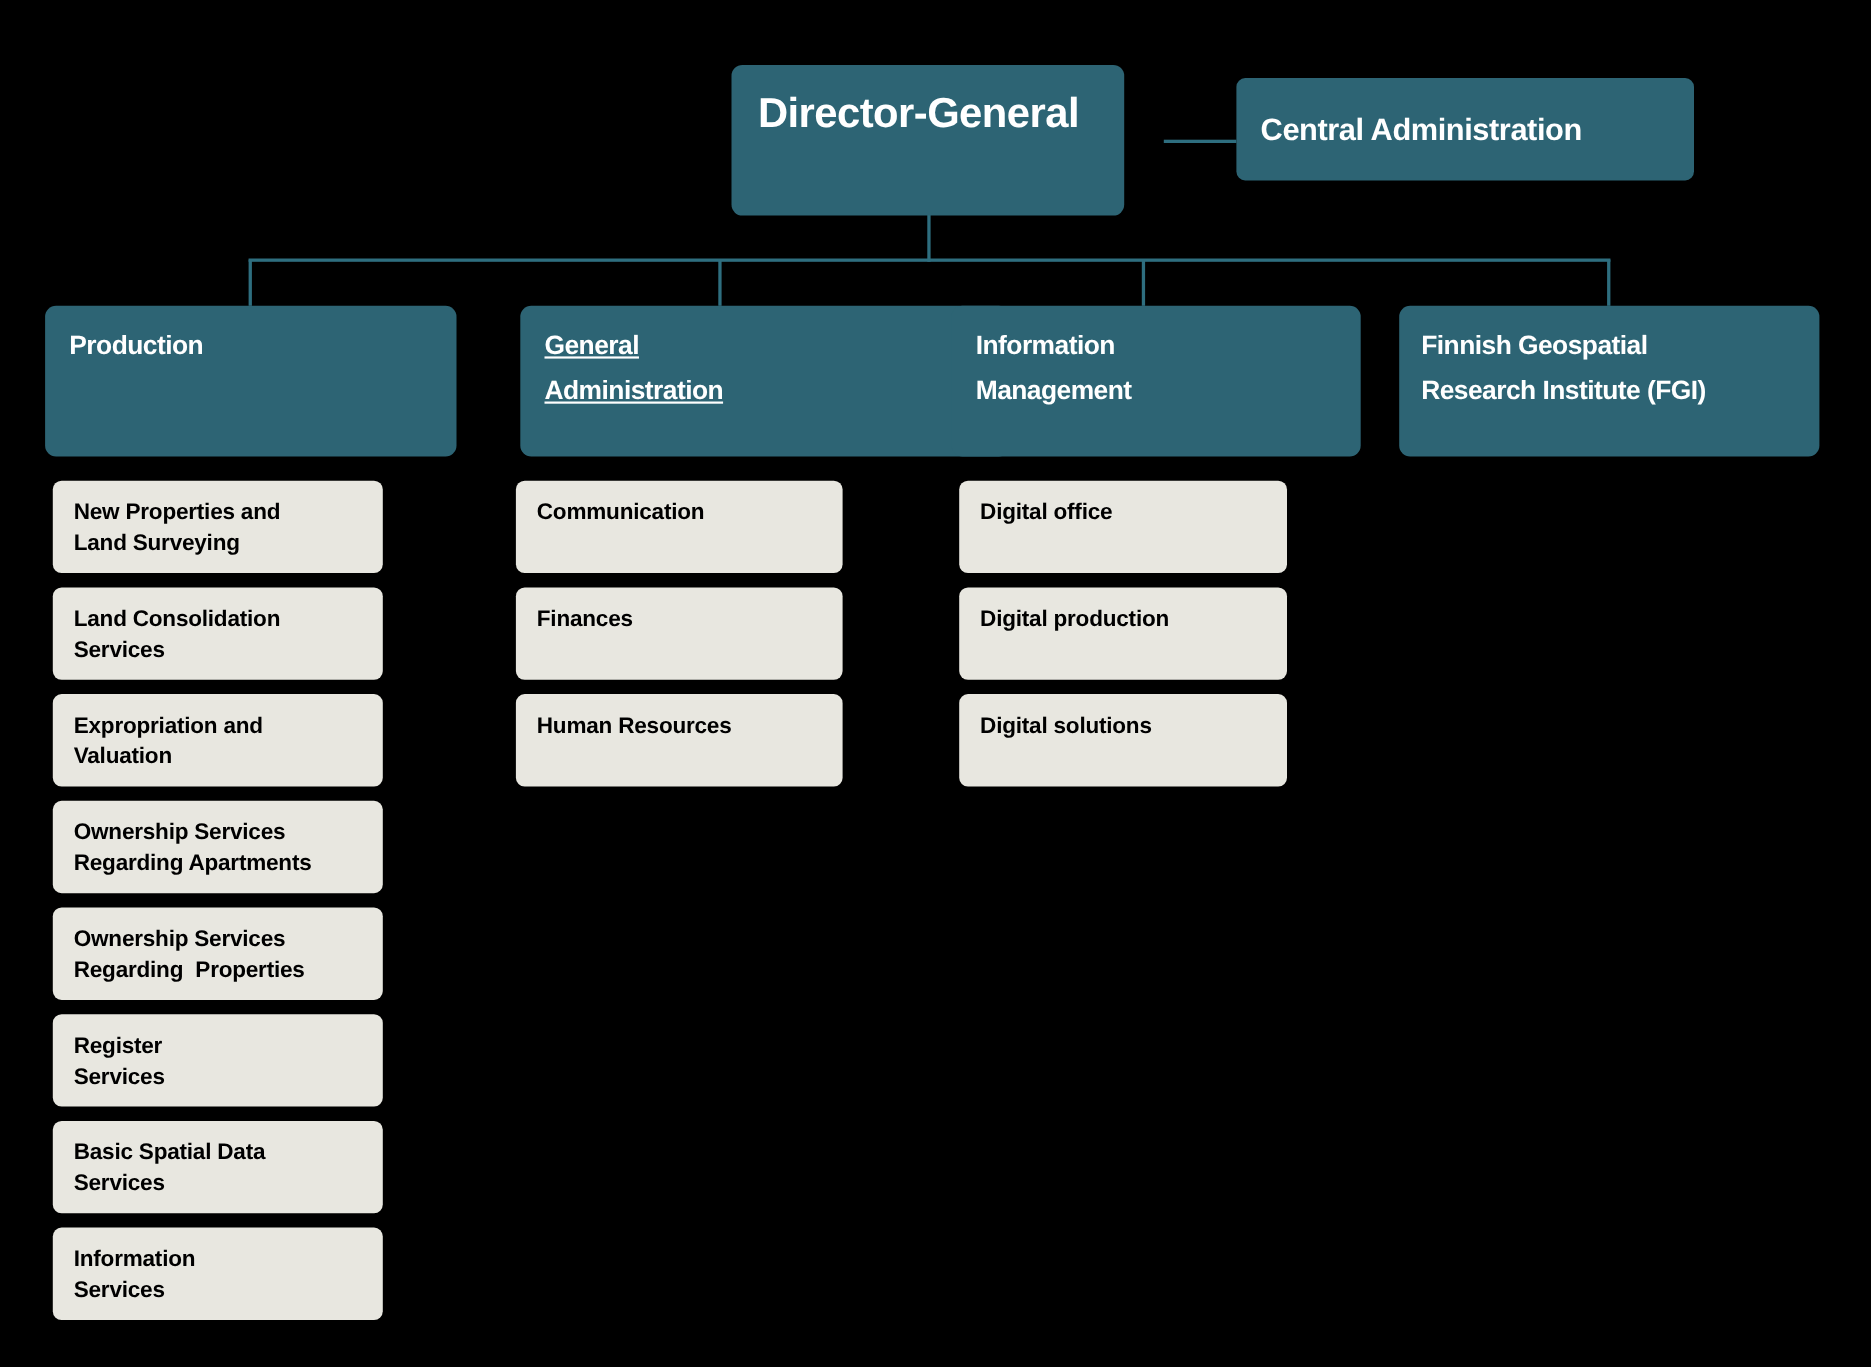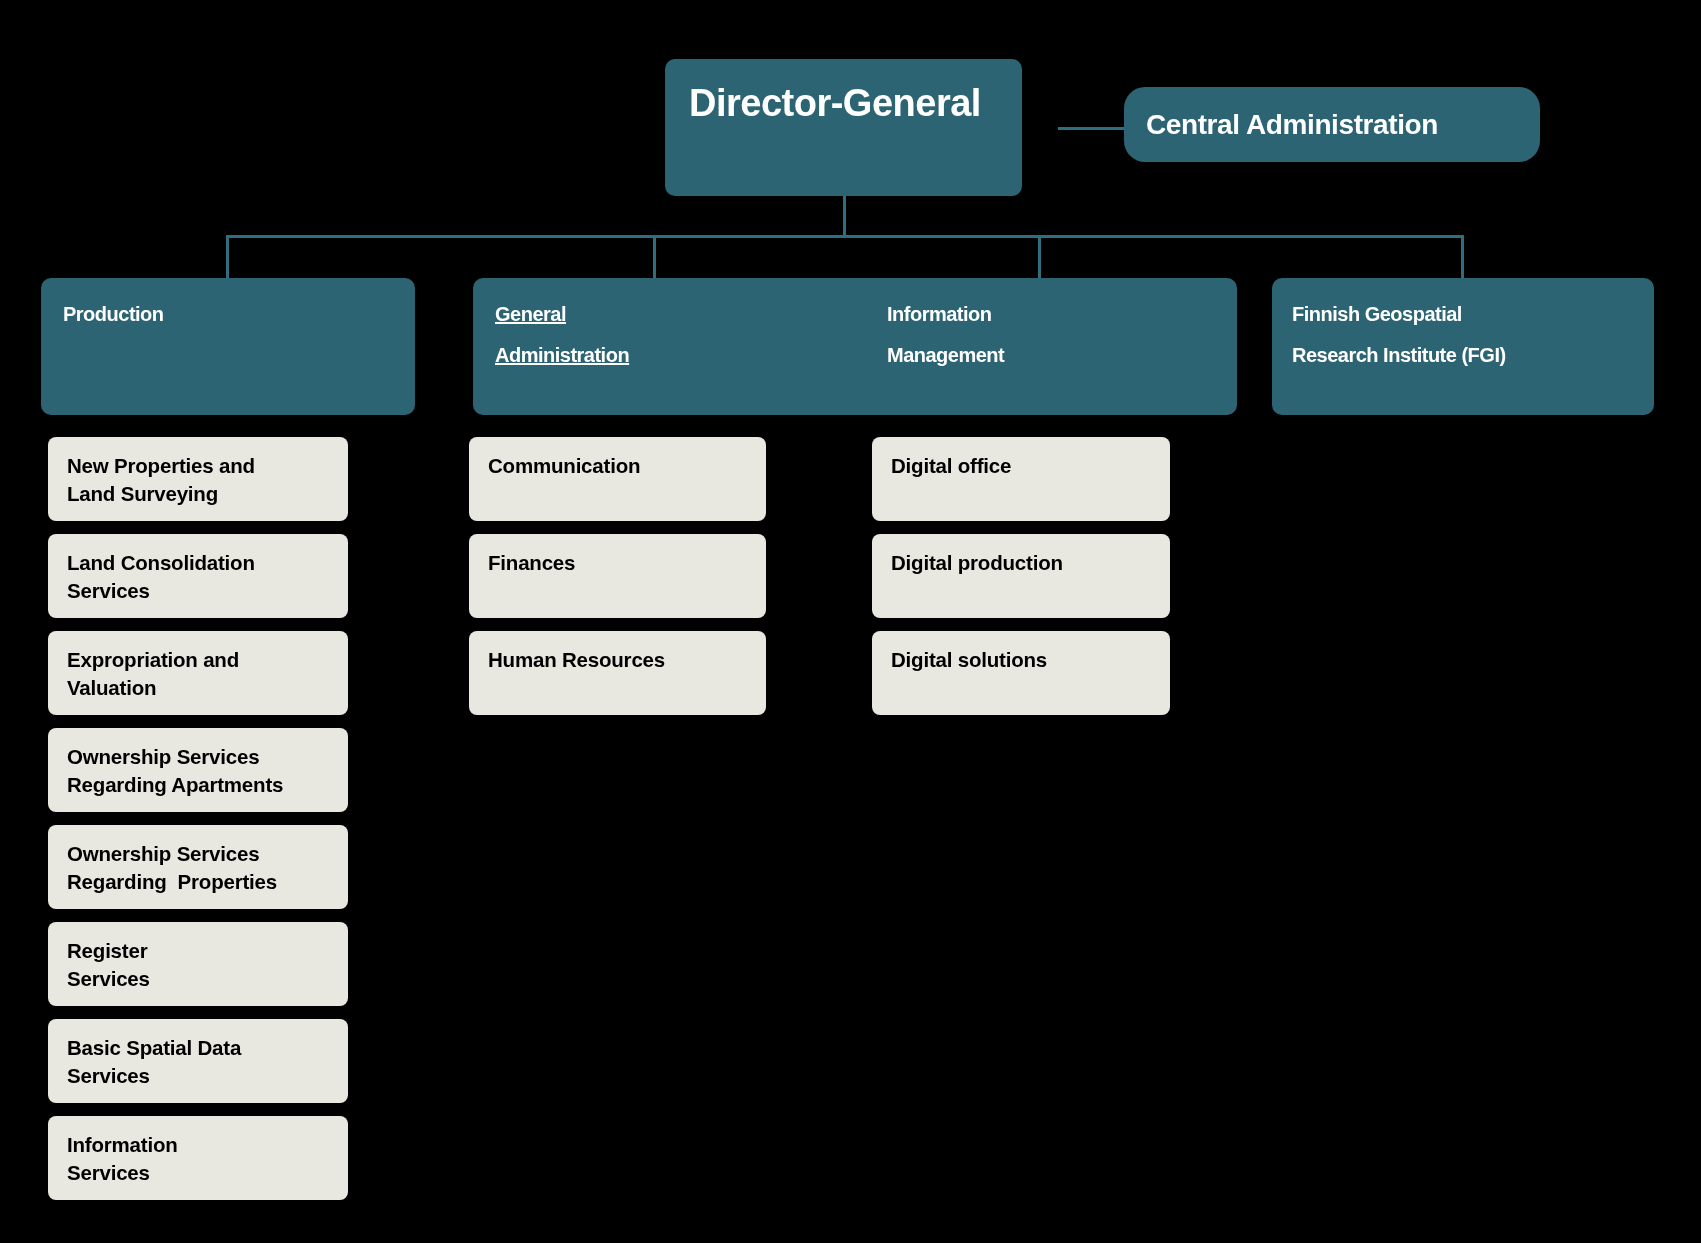--- a/index.html
+++ b/index.html
@@ -14,21 +14,21 @@
   .node{
     position:absolute;background:#2d6474;color:#ffffff;
     box-sizing:border-box;border-radius:10px;font-weight:bold;
   }
   .node .node-label{display:block;white-space:pre-wrap;}
   .node.root{padding:20px 24px;}
   .node.root .node-label{font-size:38px;line-height:48px;letter-spacing:-0.5px;}
   .node.aside{display:flex;align-items:center;padding:0 22px;border-radius:8px;}
   .node.aside .node-label{font-size:28px;line-height:34px;letter-spacing:-0.4px;}
   .node.branch{padding:16px 8px 0 22px;}
-  .node.branch .node-label{font-size:20px;line-height:41px;letter-spacing:-0.5px;}
+  .node.branch .node-label{font-size:24px;line-height:41px;letter-spacing:-0.5px;}
   
   .items{position:absolute;display:flex;flex-direction:column;gap:13px;}
   .item{
     background:#e8e7e0;border-radius:8px;height:84px;box-sizing:border-box;
     padding:15px 14px 0 19px;color:#000000;
     font-size:20.5px;line-height:28px;font-weight:600;letter-spacing:-0.2px;
     white-space:pre-wrap;
   }
 </style>
 </head>
@@ -41,21 +41,21 @@
   <div class="line" style="left:226px;top:236px;width:3px;height:42px;"></div>
   <div class="line" style="left:653px;top:236px;width:3px;height:42px;"></div>
   <div class="line" style="left:1038px;top:236px;width:3px;height:42px;"></div>
   <div class="line" style="left:1461px;top:236px;width:3px;height:42px;"></div>
   <div class="line" style="left:1058px;top:127px;width:66px;height:3px;"></div>
 
   <div class="node root" style="left:633px;top:59px;width:357px;height:137px;margin-left:32px;">
     <span class="node-label">Director-General</span>
   </div>
 
-  <div class="node aside" style="left:1124px;top:87px;width:416px;height:75px;border-radius:21px;">
+  <div class="node aside" style="left:1124px;top:71px;width:416px;height:93px;">
     <span class="node-label">Central Administration</span>
   </div>
 
   <div class="node branch" style="left:41px;top:278px;width:374px;height:137px;">
     <span class="node-label">Production</span>
   </div>
 
   <div class="node branch" style="left:473px;top:278px;width:445px;height:137px;text-decoration:underline;">
     <span class="node-label">General
 Administration</span>

